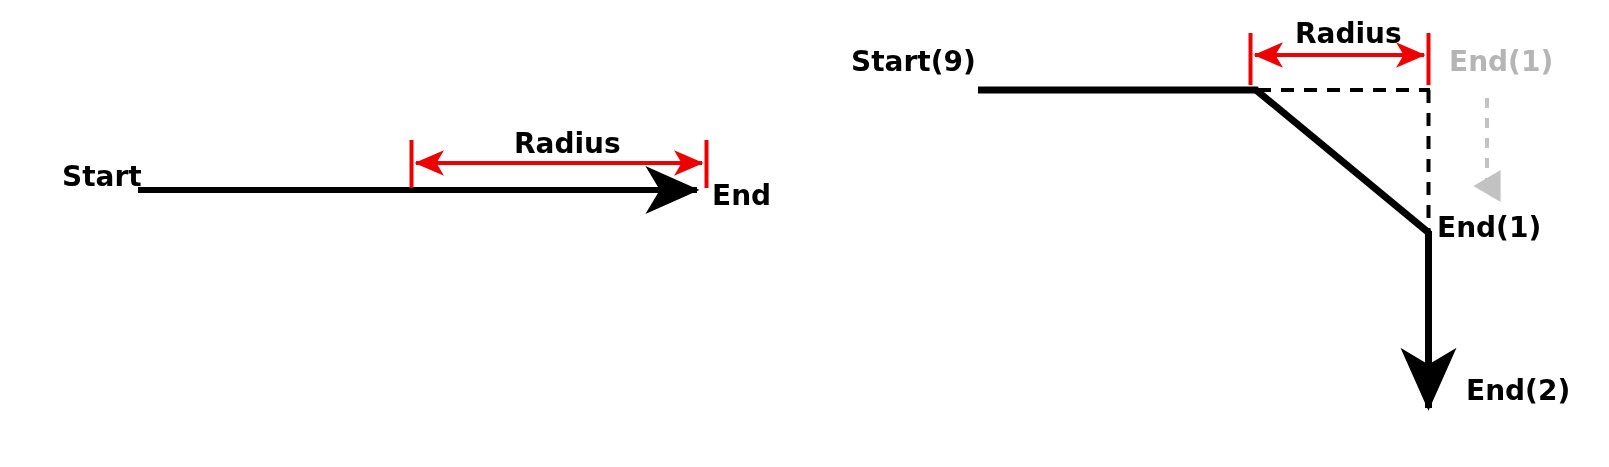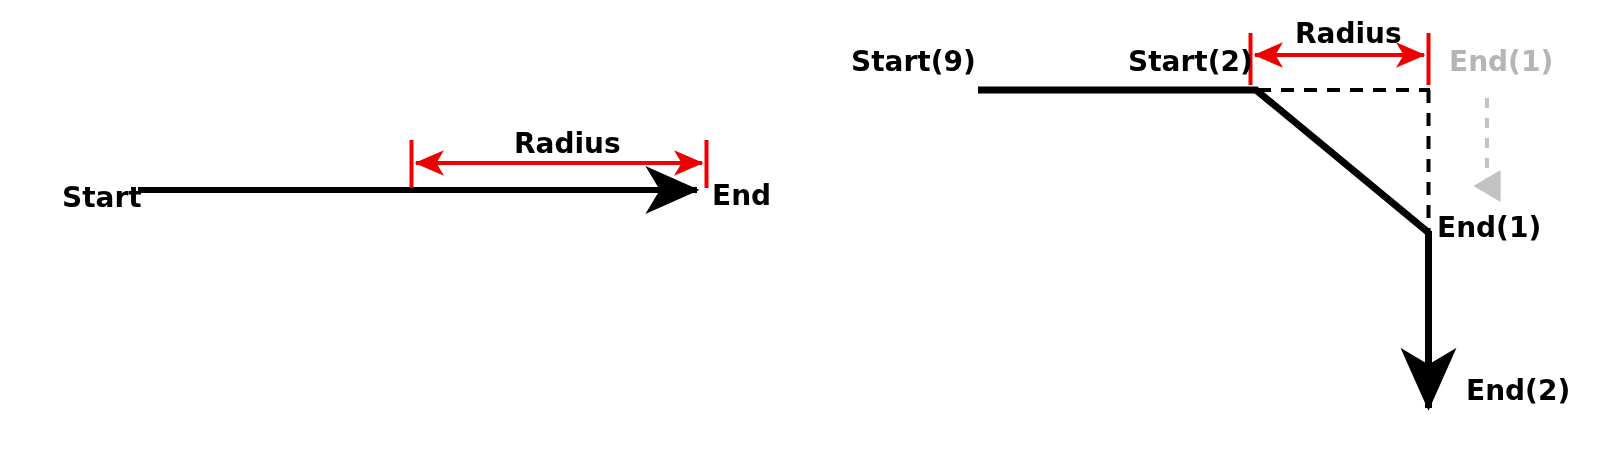--- a/index.html
+++ b/index.html
@@ -80,30 +80,29 @@
 
       <line x1="1487" y1="98" x2="1487" y2="186" stroke="#c2c2c2" stroke-width="4" stroke-dasharray="10 10" marker-end="url(#arrowGray)"></line>
 
       <line x1="1250.5" y1="33" x2="1250.5" y2="85" stroke="#ee0000" stroke-width="4"></line>
       <line x1="1428.5" y1="33" x2="1428.5" y2="85" stroke="#ee0000" stroke-width="4"></line>
 
       <line x1="1255" y1="55" x2="1424" y2="55" stroke="#ee0000" stroke-width="4" marker-start="url(#arrowRedStart)" marker-end="url(#arrowRedEnd)"></line>
     </g>
   </svg>
 
-  <div class="lbl sz-28" style="left:62px; top:184px;">Start</div>
+  <div class="lbl sz-28" style="left:62px; top:163px;">Start</div>
 
   <div class="lbl sz-28" style="left:712px; top:176px;margin-top:6px;">End</div>
 
 
   <div class="lbl sz-28" style="left:514px; top:130px;">Radius</div>
 
   <div class="lbl sz-28" style="left:851px; top:48px;">Start(9)</div>
 
-  <div class="lbl sz-28" style="left:1128px; top:48px;">Start(2)</div>
 
   <div class="lbl sz-28 lbl-gray" style="left:1449px; top:48px;">End(1)</div>
 
   <div class="lbl sz-28" style="left:1437px; top:214px;">End(1)</div>
 
   <div class="lbl sz-28" style="left:1447px; top:377px;margin-left:19px;">End(2)</div>
 
   <div class="lbl sz-28" style="left:1295px; top:20px;">Radius</div>
 
 </div>

